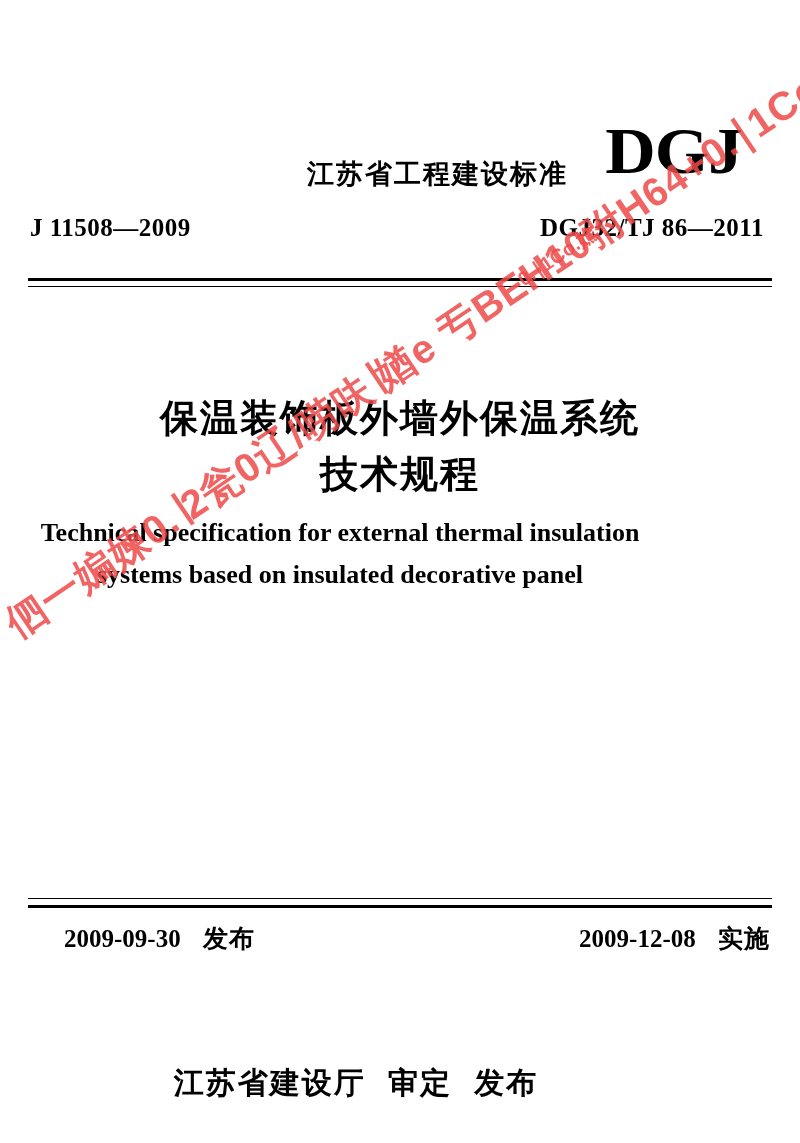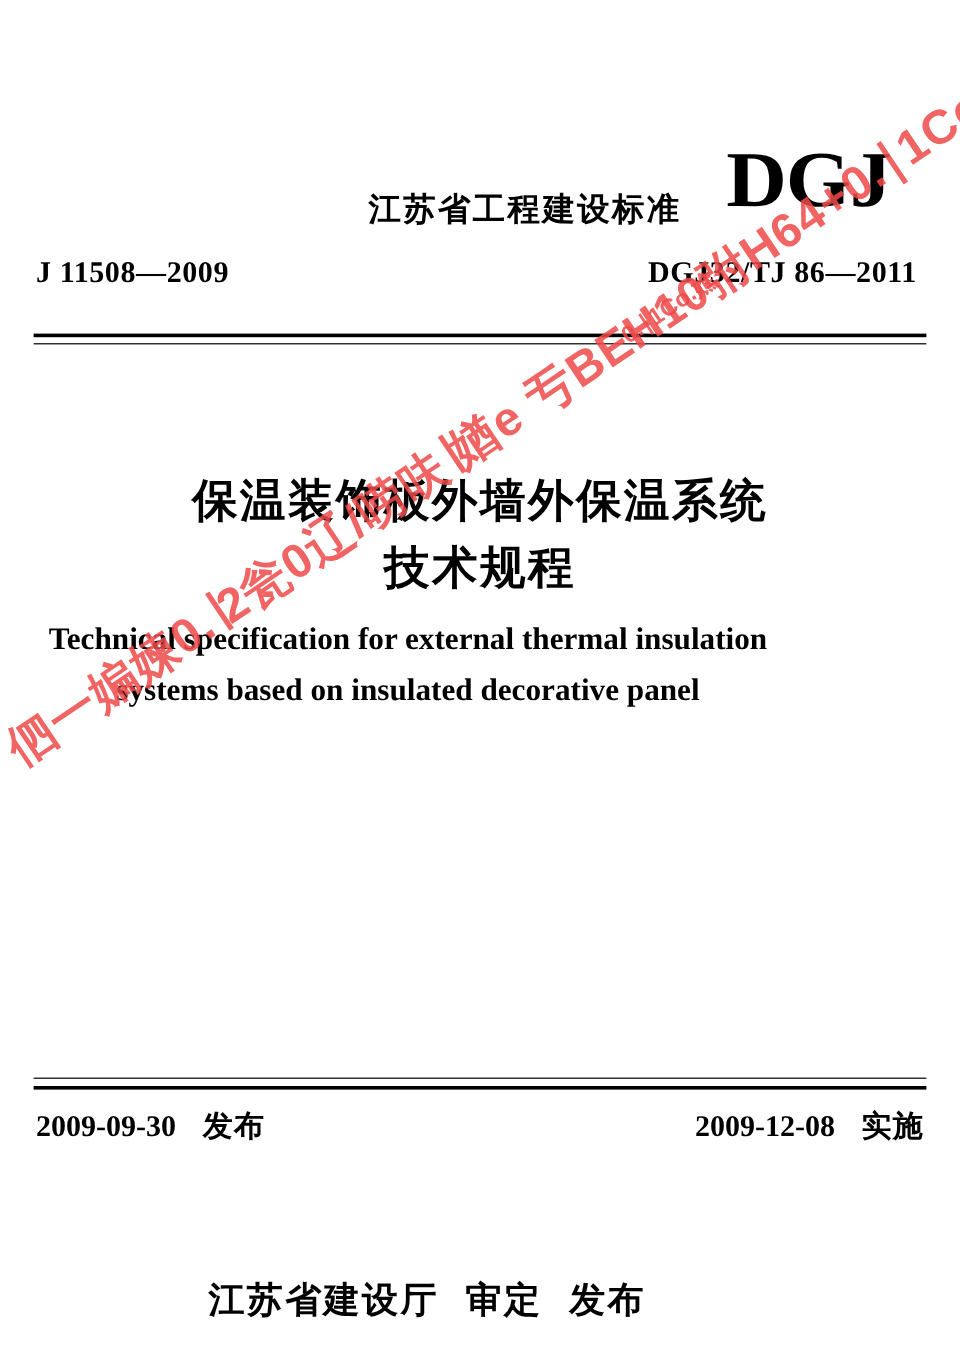--- a/index.html
+++ b/index.html
@@ -118,21 +118,21 @@
     position: absolute;
     left: 30px;
     top: 922px;
     width: 740px;
     display: flex;
     justify-content: space-between;
     align-items: baseline;
     font-weight: bold;
     font-size: 25px;
   }
-  .date-item { white-space: nowrap; }
+  .date-item { white-space: nowrap; margin-left: 34px; }
   .date-item .cn {
     font-family: "Liberation Sans", sans-serif;
     margin-left: 16px;
     letter-spacing: 1px;
   }
 
   
   .footer {
     position: absolute;
     left: 0;

